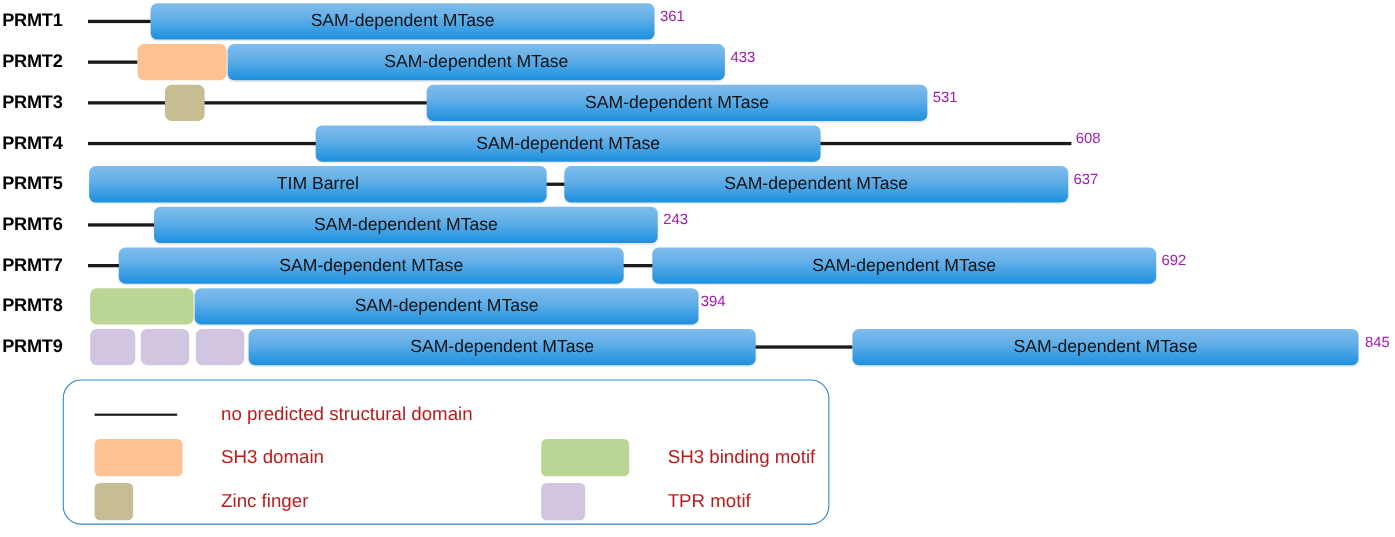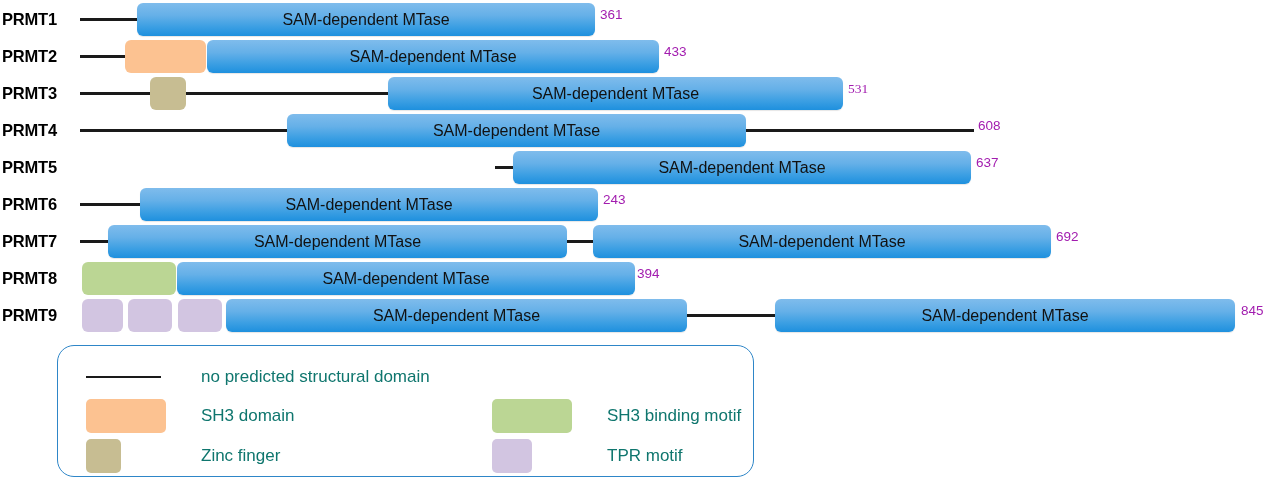--- a/index.html
+++ b/index.html
@@ -115,21 +115,21 @@
     top: 16px;
     width: 75px;
     height: 2.4px;
     background: #1a1a1a;
   }
   .legend-text {
     position: absolute;
     height: 34px;
     line-height: 34px;
     font-size: 17px;
-    color: #0f766e;
+    color: #b91c1c;
     white-space: nowrap;
   }
 </style>
 </head>
 <body>
 
 <div id="diagram">
     <div class="row" style="top: 1px;">
       <div class="row-label">PRMT1</div>
       <div class="backbone" style="left: 80px; width: 57px;"></div>
@@ -147,33 +147,36 @@
       </div>
       <div class="len" style="left: 664px;">433</div>
     </div>
     <div class="row" style="top: 75px;">
       <div class="row-label">PRMT3</div>
       <div class="backbone" style="left: 80px; width: 308px;"></div>
       <div class="seg zinc" style="left: 150px; width: 36px;"></div>
       <div class="seg mtase" style="left: 388px; width: 455px;">
         <span class="seg-text">SAM-dependent MTase</span>
       </div>
-      <div class="len" style="left: 848px; font-family: Liberation Serif, serif;">531</div>
+      <div class="len" style="left: 848px;">531</div>
     </div>
     <div class="row" style="top: 112px;">
       <div class="row-label">PRMT4</div>
       <div class="backbone" style="left: 80px; width: 894px;"></div>
       <div class="seg mtase" style="left: 287px; width: 459px;">
         <span class="seg-text">SAM-dependent MTase</span>
       </div>
       <div class="len" style="left: 978px;">608</div>
     </div>
     <div class="row" style="top: 149px;">
       <div class="row-label">PRMT5</div>
       <div class="backbone" style="left: 495px; width: 20px;"></div>
+      <div class="seg mtase" style="left: 81px; width: 416px;">
+        <span class="seg-text">TIM Barrel</span>
+      </div>
       <div class="seg mtase" style="left: 513px; width: 458px;">
         <span class="seg-text">SAM-dependent MTase</span>
       </div>
       <div class="len" style="left: 976px;">637</div>
     </div>
     <div class="row" style="top: 186px;">
       <div class="row-label">PRMT6</div>
       <div class="backbone" style="left: 80px; width: 60px;"></div>
       <div class="seg mtase" style="left: 140px; width: 458px;">
         <span class="seg-text">SAM-dependent MTase</span>

